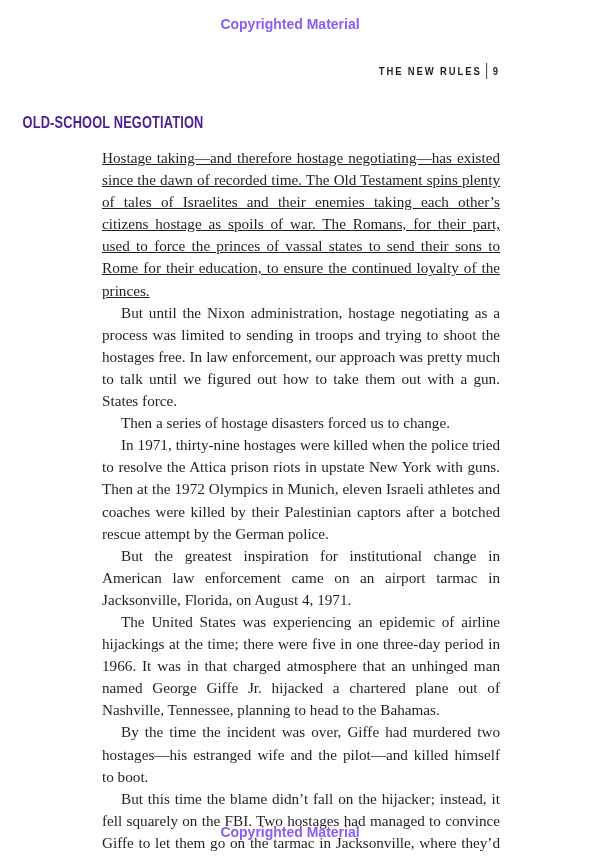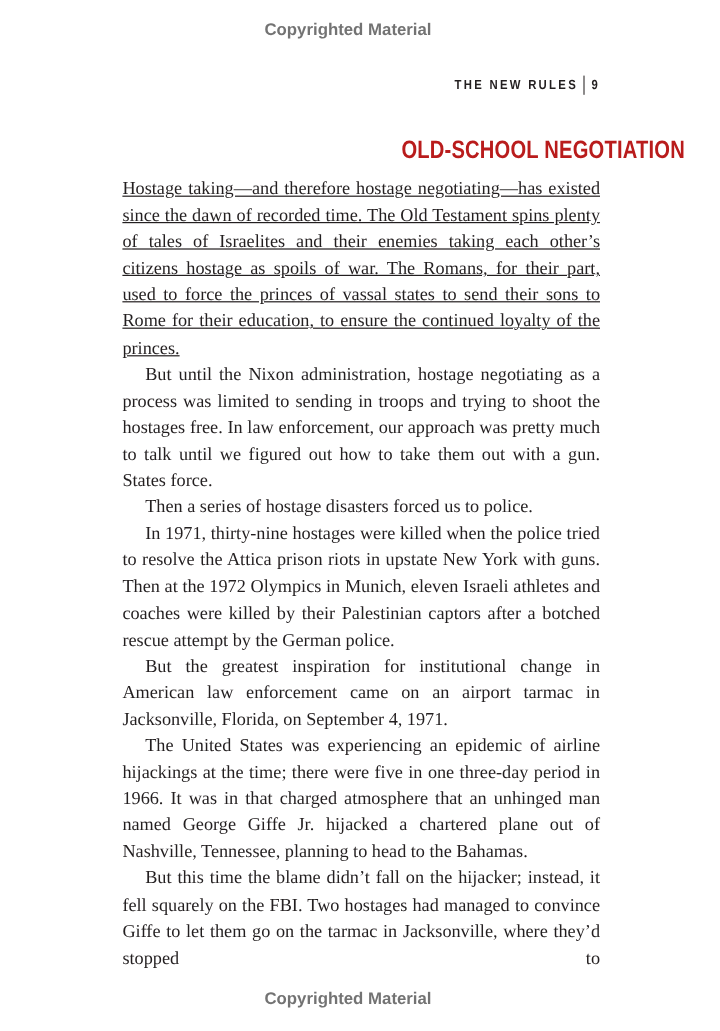--- a/index.html
+++ b/index.html
@@ -16,21 +16,21 @@
       color: #231f20;
     }
     .watermark {
       position: absolute;
       left: 0;
       width: 580px;
       text-align: center;
       font-family: "Liberation Sans", "DejaVu Sans", sans-serif;
       font-size: 14px;
       font-weight: bold;
-      color: #737373;
+      color: #8b5cf6;
       letter-spacing: 0px;
     }
     .watermark.top { top: 16px; }
     .watermark.bottom { top: 824px; }
 
     .running-header {
       position: absolute;
       top: 63px;
       right: 100px;
       font-family: "Liberation Sans", "DejaVu Sans", sans-serif;
@@ -49,25 +49,25 @@
       height: 16px;
       background: #231f20;
       margin: 0 7px 0 5px;
     }
 
     .section-title {
       position: absolute;
       top: 114px;
       left: 0;
       width: 600px;
-      text-align: right;
+      text-align: left;
       font-family: "Liberation Sans", "DejaVu Sans", sans-serif;
-      font-size: 21px;
+      font-size: 16px;
       font-weight: bold;
-      color: #b91c1c;
+      color: #4c1d95;
       letter-spacing: 0.2px;
     }
     .section-title span {
       display: inline-block;
       transform: scaleX(0.8);
     }
 
     .body-text {
       position: absolute;
       top: 147px;
@@ -101,20 +101,21 @@
   <span>9</span>
 </div>
 
 <div class="section-title">
   <span>OLD-SCHOOL NEGOTIATION</span>
 </div>
 
 <div class="body-text">
   <p class="first">Hostage taking—and therefore hostage negotiating—has existed since the dawn of recorded time. The Old Testament spins plenty of tales of Israelites and their enemies taking each other’s citizens hostage as spoils of war. The Romans, for their part, used to force the princes of vassal states to send their sons to Rome for their education, to ensure the continued loyalty of the princes.</p>
   <p>But until the Nixon administration, hostage negotiating as a pro­cess was limited to sending in troops and trying to shoot the hostages free. In law enforcement, our approach was pretty much to talk until we figured out how to take them out with a gun. States force.</p>
-  <p>Then a series of hostage disasters forced us to police.</p>
+  <p>Then a series of hostage disasters forced us to change.</p>
   <p>In 1971, thirty-nine hostages were killed when the police tried to resolve the Attica prison riots in upstate New York with guns. Then at the 1972 Olympics in Munich, eleven Israeli athletes and coaches were killed by their Palestinian captors after a botched rescue attempt by the German police.</p>
-  <p>But the greatest inspiration for institutional change in American law enforcement came on an airport tarmac in Jacksonville, Florida, on September 4, 1971.</p>
+  <p>But the greatest inspiration for institutional change in American law enforcement came on an airport tarmac in Jacksonville, Florida, on August 4, 1971.</p>
   <p>The United States was experiencing an epidemic of airline hijack­ings at the time; there were five in one three-day period in 1966. It was in that charged atmosphere that an unhinged man named George Giffe Jr. hijacked a chartered plane out of Nashville, Tennessee, plan­ning to head to the Bahamas.</p>
+  <p>By the time the incident was over, Giffe had murdered two hostages—his estranged wife and the pilot—and killed himself to boot.</p>
   <p class="cut">But this time the blame didn’t fall on the hijacker; instead, it fell squarely on the FBI. Two hostages had managed to convince Giffe to let them go on the tarmac in Jacksonville, where they’d stopped to</p>
 </div>
 
 <div class="watermark bottom">Copyrighted Material</div>
 
 </body></html>

